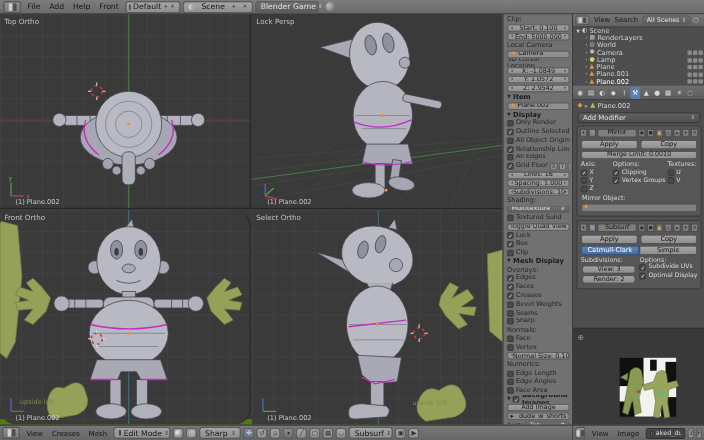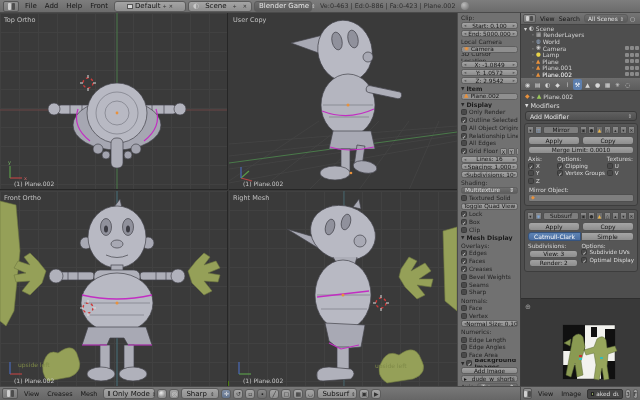--- a/index.html
+++ b/index.html
@@ -25,21 +25,21 @@
   .edbtn i.b { background:#4d4d4d; }
 
   
   #quad { position:absolute; left:0; top:13px; width:531px; height:373px; background:#3a3a3a; border-bottom:5px solid #4d7c0f; }
   .vp { position:absolute; overflow:hidden;
         background-image:linear-gradient(#414141 1px, transparent 1px), linear-gradient(90deg, #414141 1px, transparent 1px);
         background-size:19px 19px; background-color:#3a3a3a; }
   .vp.persp { background-image:none; }
   #vp-top   { left:0;   top:0;   width:228px; height:177px; border-right:1px solid #262626; border-bottom:1px solid #262626; }
   #vp-persp { left:229px; top:0; width:228px; height:177px; border-bottom:1px solid #262626; }
-  #vp-front { left:0;   top:178px; width:228px; height:195px; border-right:1px solid #262626; }
+  #vp-front { left:0;   top:178px; width:228px; height:195px; border-right:1px solid #262626;border-radius:15px; }
   #vp-right { left:229px; top:178px; width:228px; height:195px; }
   .vp-label { position:absolute; left:4px; top:3px; color:#c2c2c2; font-size:6.5px; }
   .vp-obj   { position:absolute; left:14px; bottom:2px; color:#cscsc; color:#c8c8c8; font-size:6px; }
   .vp svg.scene { position:absolute; left:0; top:0; }
 
   
   #npanel { position:absolute; left:457px; top:13px; width:63px; height:373px; background:#717171;
             border-left:1px solid #4c4c4c; padding:1px 2px 0 3px; overflow:hidden; }
   .nrow { height:7.85px; display:flex; align-items:center; gap:2px; overflow:hidden; }
   .nlabel { color:#242424; font-size:6px; }
@@ -126,37 +126,36 @@
     <span class="edbtn">
         <i></i>
         <i class="b"></i>
       </span>
     <nav id="info-menus" style="display:flex;">
         <span class="menu-item">File</span>
         <span class="menu-item">Add</span>
         <span class="menu-item">Help</span>
         <span class="menu-item">Front</span>
       </nav>
-    <span class="hbtn" style="width:72px; justify-content:center;">
+    <span class="hbtn" style="width:50px; justify-content:flex-end;">
       <span class="icon" style="width:6px;height:5px;background:#d8d8d8;border:1px solid #555;"></span>
       <span>Default</span>
       <span class="dd">+</span>
       <span class="dd">✕</span>
     </span>
     <span class="hbtn" style="width:64px; justify-content:space-between;">
       <span class="icon c-gray">◐</span>
       <span>Scene</span>
       <span class="dd">+</span>
       <span class="dd">✕</span>
     </span>
     <span class="hbtn" style="width:58px; justify-content:space-between; background:linear-gradient(#6e6e6e,#5a5a5a); color:#e5e5e5;">
       <span>Blender Game</span>
       <span class="dd" style="color:#ccc;">⇕</span>
     </span>
-    <span class="stats">Ve:0-463 | Ed:0-886 | Fa:0-423 | Plane.002</span>
     <span class="icon" style="width:8px;height:8px;border-radius:50%;background:radial-gradient(circle at 35% 35%, #bdbdbd, #6a6a6a); margin-left:4px;"></span>
   </header>
 
   <div id="quad">
 
     <div class="vp" id="vp-top">
       <svg class="scene" width="228" height="177" viewBox="0 0 228 177">
         <line x1="117" y1="0" x2="117" y2="177" stroke="#4a7a4a" stroke-width="1"></line>
         <line x1="0" y1="97" x2="228" y2="97" stroke="#6a4444" stroke-width="1"></line>
         <g stroke="#43434b" stroke-width="0.7" fill="#b2b3bd">
@@ -232,21 +231,21 @@
         <path d="M93,98 Q119,108 145,96" stroke="#c22ec2" fill="none" stroke-width="1.2"></path>
         <path d="M101,134 Q118,140 145,134" stroke="#c22ec2" fill="none" stroke-width="1"></path>
         <circle cx="119" cy="92" r="1.5" fill="#e8913c"></circle>
         <circle cx="122" cy="160" r="1.3" fill="#e8913c"></circle>
         <g transform="translate(12,165)">
           <line x1="0" y1="0" x2="11" y2="3" stroke="#b84444" stroke-width="1.2"></line>
           <line x1="0" y1="0" x2="8" y2="-7" stroke="#5a9a4a" stroke-width="1.2"></line>
           <line x1="0" y1="0" x2="0" y2="-11" stroke="#4a6ab8" stroke-width="1.2"></line>
         </g>
       </svg>
-      <span class="vp-label">User Copy</span>
+      <span class="vp-label">Lock Persp</span>
       <span class="vp-obj">(1) Plane.002</span>
     </div>
 
     <div class="vp" id="vp-front">
       <svg class="scene" width="228" height="195" viewBox="0 0 228 195">
         <line x1="117" y1="0" x2="117" y2="195" stroke="#46707a" stroke-width="1"></line>
 
         <g fill="#95a058" stroke="#6e7840" stroke-width="0.6">
           <path d="M0,10 L16,14 L20,60 L14,120 L6,135 L0,130 Z"></path>
           <polygon points="38,70 30,62 24,66 30,74 18,70 14,77 26,82 14,84 16,91 30,90 22,100 30,104 42,92 46,80"></polygon>
@@ -336,21 +335,21 @@
           <line x1="-8" y1="0" x2="-5" y2="0" stroke="#ddd" stroke-width="1"></line>
             <line x1="5" y1="0" x2="8" y2="0" stroke="#ddd" stroke-width="1"></line>
           <line x1="0" y1="-8" x2="0" y2="-5" stroke="#ddd" stroke-width="1"></line>
             <line x1="0" y1="5" x2="0" y2="8" stroke="#ddd" stroke-width="1"></line>
         </g>
         <g transform="translate(10,183)">
           <line x1="0" y1="0" x2="12" y2="0" stroke="#5a9a4a" stroke-width="1.2"></line>
           <line x1="0" y1="0" x2="0" y2="-12" stroke="#4a6ab8" stroke-width="1.2"></line>
         </g>
       </svg>
-      <span class="vp-label">Right Mesh</span>
+      <span class="vp-label">Select Ortho</span>
       <span class="vp-obj">(1) Plane.002</span>
     </div>
   </div>
 
   <aside id="npanel">
       <div class="nrow">
         <span class="nlabel">Clip:</span>
       </div>
       <div class="nrow">
         <div class="nnum">
@@ -685,24 +684,20 @@
           <span class="ptab">●</span>
           <span class="ptab">▦</span>
           <span class="ptab">✳</span>
           <span class="ptab">◌</span>
         </div>
       <div id="props-breadcrumb">
         <span class="icon c-orange">◆</span>
         <span style="color:#9a9a9a;">▸</span>
         <span class="icon c-green">▲</span>
         <span>Plane.002</span>
-      </div>
-      <div id="props-title">
-        <span class="tri" style="font-size:4.5px;">▼</span>
-        <span>Modifiers</span>
       </div>
       <div class="addmod">
         <span>Add Modifier</span>
         <span style="font-size:5px;color:#bbb;">⇕</span>
       </div>
 
       <div class="modbox">
         <div class="modhead">
           <span class="modtgl">▾</span>
           <span class="modtgl c-blue">◫</span>
@@ -836,21 +831,21 @@
           <i></i>
           <i class="b"></i>
         </span>
       <nav id="v3d-menus" style="display:flex;">
           <span class="menu-item">View</span>
           <span class="menu-item">Creases</span>
           <span class="menu-item">Mesh</span>
         </nav>
       <span class="hbtn" style="width:52px; justify-content:space-between;">
         <span class="icon" style="width:5px;height:5px;background:#e8e8e8;border:1px solid #444;"></span>
-        <span>Only Mode</span>
+        <span>Edit Mode</span>
         <span class="dd">⇕</span>
       </span>
       <span class="hbtn sm">
           <span class="icon" style="width:6px;height:6px;border-radius:50%;background:radial-gradient(circle at 35% 30%,#eee,#777);"></span>
         </span>
       <span class="hbtn sm">
           <span class="icon" style="font-size:6px;color:#ddd;">◎</span>
         </span>
       <span class="hbtn" style="width:38px; justify-content:space-between;">
         <span>Sharp</span>

